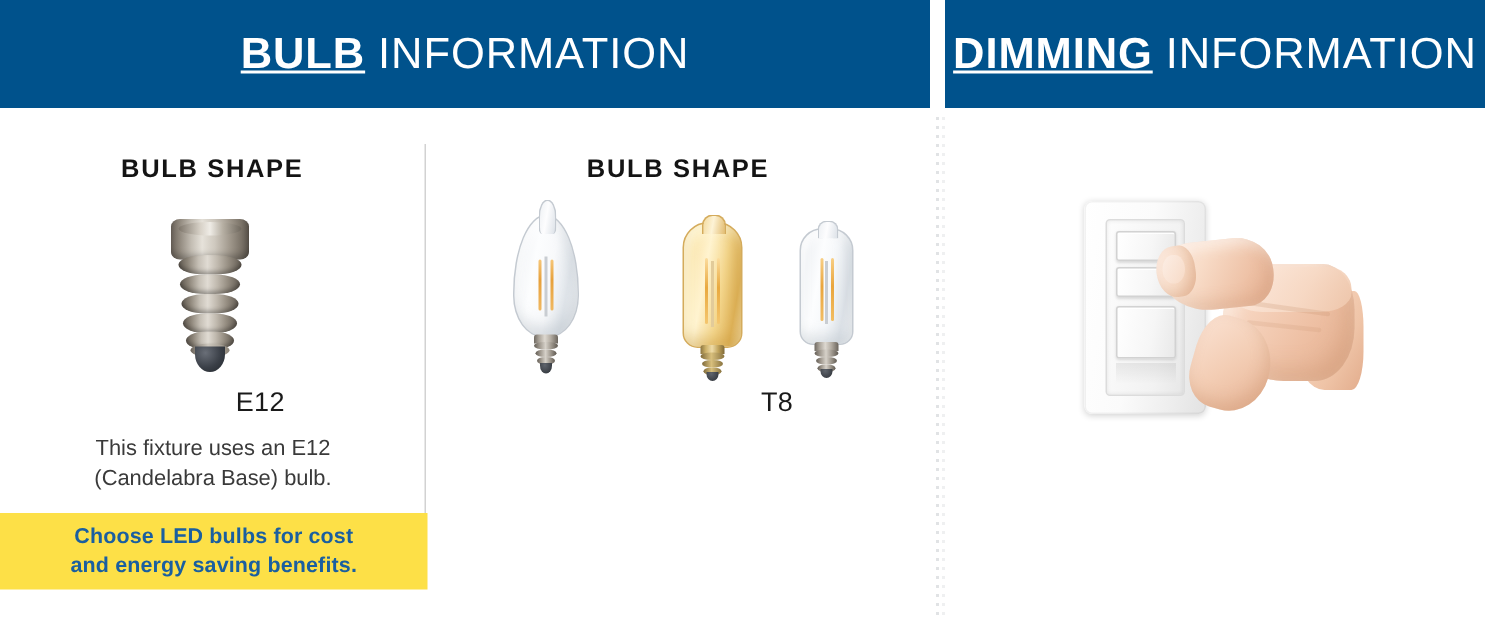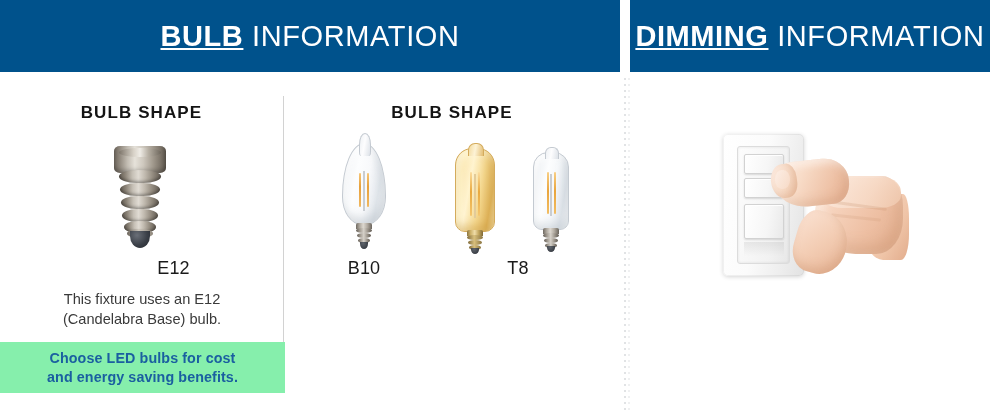--- a/index.html
+++ b/index.html
@@ -50,21 +50,21 @@
     font-size:18px; color:#1a1a1a; letter-spacing:.2px;
   }
   .body-copy {
     position:absolute; text-align:center;
     font-size:14.6px; line-height:19.5px; color:#3a3a3a;
   }
 
   
   .callout {
     position:absolute; left:0; top:342px; width:285px; height:51px;
-    background:#86efac;
+    background:#fde047;
     display:flex; align-items:center; justify-content:center;
   }
   .callout-text {
     text-align:center; font-size:14.3px; line-height:18.5px;
     font-weight:700; color:#1a5fa0; letter-spacing:.1px;
   }
 
   
   .e12 { position:absolute; left:111px; top:146px; width:58px; height:106px; }
   .e12 .collar {
@@ -366,21 +366,20 @@
     <div class="fil-stem"></div>
     <div class="fil f1"></div>
     <div class="fil f2"></div>
     <div class="cap"></div>
     <div class="capthread r1"></div>
     <div class="capthread r2"></div>
     <div class="capthread r3"></div>
     <div class="captip"></div>
   </div>
 
-  <div class="sub-label" style="left:324px;top:258px;width:80px;">B10</div>
   <div class="sub-label" style="left:478px;top:258px;width:80px;">T8</div>
 
 
 
   <div class="dimmer">
     <div class="plate">
       <div class="plate-inner">
         <div class="rocker rk-top"></div>
         <div class="rocker rk-mid"></div>
         <div class="rocker rk-big"></div>

